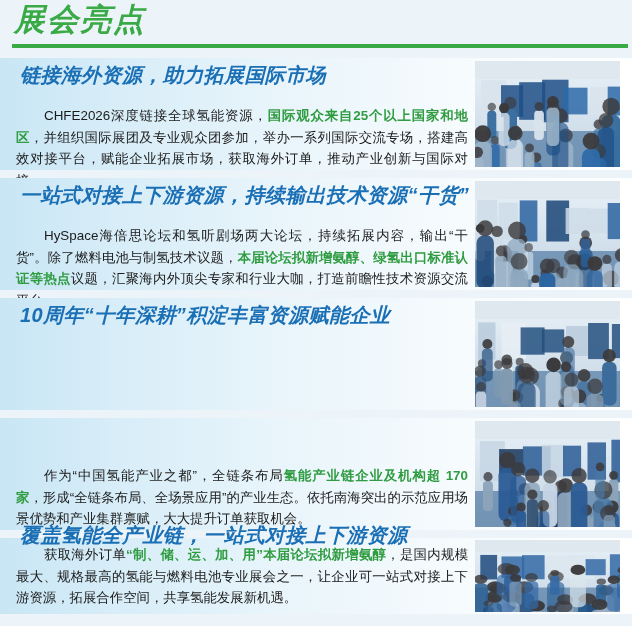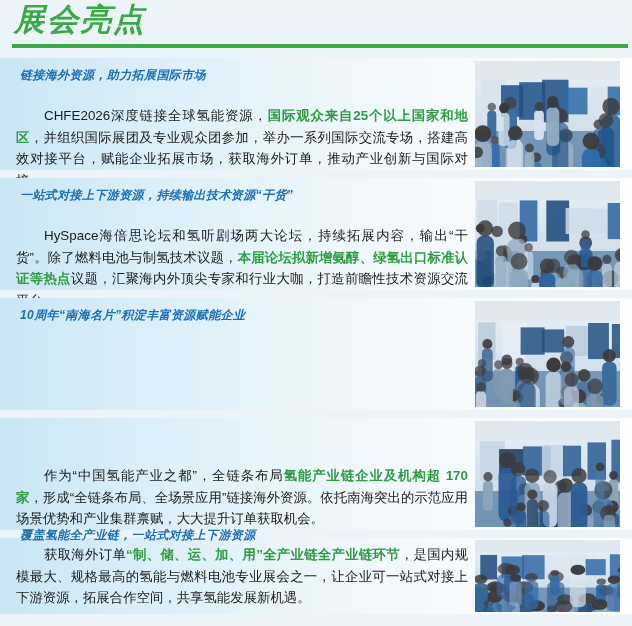--- a/index.html
+++ b/index.html
@@ -31,21 +31,21 @@
     margin:0 0 8px 0;
     height:112px;
     background:linear-gradient(90deg,#c9e6f5 0%,#d7edf8 18%,#e9f5fb 45%,#f4fafd 68%,#fbfdfe 86%,#ffffff 100%);
   }
   .section.s5{height:76px;}
   .sec-inner{
     position:absolute;left:14px;top:0;right:0;bottom:0;
   }
   .sec-head{
     position:absolute;left:6px;top:8px;
-    font-size:12px;font-weight:bold;font-style:italic;
+    font-size:20px;font-weight:bold;font-style:italic;
     color:#1a6fb5;letter-spacing:.4px;white-space:nowrap;
     line-height:18px;
   }
   .sec-body{
     position:absolute;left:2px;top:47px;width:452px;
     font-size:13.4px;line-height:21.5px;color:#1b1b1b;
     text-align:justify;text-justify:inter-ideograph;
     text-indent:28px;
     word-break:break-all;
   }
@@ -225,21 +225,21 @@
               <rect x="35.0" y="88.1" width="18.2" height="55.1" rx="7.6" fill="#8fa9c0" opacity="0.86"></rect>
               <circle cx="44.1" cy="80.4" r="8.4" fill="#3b3a3c" opacity="0.70"></circle>
               <rect x="1.5" y="54.6" width="17.4" height="52.9" rx="7.3" fill="#1a4576" opacity="0.84"></rect>
               <circle cx="10.2" cy="47.3" r="8.0" fill="#3b3a3c" opacity="0.84"></circle>
   </svg>
           </div>
         </div>
       </div>
       <div class="section">
         <div class="sec-inner">
-          <div class="sec-head">10周年“南海名片”积淀丰富资源赋能企业</div>
+          <div class="sec-head">10周年“十年深耕”积淀丰富资源赋能企业</div>
           <div class="photo">
             <svg viewBox="0 0 145 106" preserveAspectRatio="none" aria-hidden="true">
     <defs>
                 <linearGradient id="sky2" x1="0" y1="0" x2="0" y2="1">
       <stop offset="0" stop-color="#e9f1f7"></stop>
                   <stop offset="1" stop-color="#c3d5e4"></stop>
     </linearGradient>
               </defs>
     <rect width="145" height="106" fill="url(#sky2)"></rect>
     <rect y="0" width="145" height="18" fill="#dfe8ef"></rect>
@@ -302,21 +302,21 @@
               <rect x="88.9" y="85.2" width="15.2" height="46.2" rx="6.4" fill="#b9cbdc" opacity="0.74"></rect>
               <circle cx="96.5" cy="78.8" r="7.0" fill="#3b3a3c" opacity="0.70"></circle>
               <rect x="26.0" y="67.6" width="11.9" height="36.1" rx="5.0" fill="#7f98ae" opacity="0.98"></rect>
               <circle cx="32.0" cy="62.5" r="5.5" fill="#3b3a3c" opacity="0.78"></circle>
   </svg>
           </div>
         </div>
       </div>
       <div class="section">
         <div class="sec-inner">
-          <div class="sec-body"><span>作为“中国氢能产业之都”，全链条布局</span><span class="em-green">氢能产业链企业及机构超 170 家</span><span>，形成“全链条布局、全场景应用”链接海外资源。依托南海突出的示范应用场景优势和产业集群禀赋，大大提升订单获取机会。</span></div>
+          <div class="sec-body"><span>作为“中国氢能产业之都”，全链条布局</span><span class="em-green">氢能产业链企业及机构超 170 家</span><span>，形成“全链条布局、全场景应用”的产业生态。依托南海突出的示范应用场景优势和产业集群禀赋，大大提升订单获取机会。</span></div>
           <div class="photo">
             <svg viewBox="0 0 145 106" preserveAspectRatio="none" aria-hidden="true">
     <defs>
                 <linearGradient id="sky3" x1="0" y1="0" x2="0" y2="1">
       <stop offset="0" stop-color="#e9f1f7"></stop>
                   <stop offset="1" stop-color="#c3d5e4"></stop>
     </linearGradient>
               </defs>
     <rect width="145" height="106" fill="url(#sky3)"></rect>
     <rect y="0" width="145" height="18" fill="#dfe8ef"></rect>
@@ -380,21 +380,21 @@
               <circle cx="134.4" cy="88.9" r="5.3" fill="#3b3a3c" opacity="0.64"></circle>
               <rect x="51.9" y="78.2" width="11.0" height="33.3" rx="4.6" fill="#17365c" opacity="0.69"></rect>
               <circle cx="57.4" cy="73.5" r="5.1" fill="#3b3a3c" opacity="0.88"></circle>
   </svg>
           </div>
         </div>
       </div>
       <div class="section s5">
         <div class="sec-inner">
           <div class="sec-head">覆盖氢能全产业链，一站式对接上下游资源</div>
-          <div class="sec-body"><span>获取海外订单</span><span class="em-green">“制、储、运、加、用”全产业链全产业链环节</span><span>，是国内规模最大、规格最高的氢能与燃料电池专业展会之一，让企业可一站式对接上下游资源，拓展合作空间，共享氢能发展新机遇。</span></div>
+          <div class="sec-body"><span>获取海外订单</span><span class="em-green">“制、储、运、加、用”本届论坛拟新增氨醇</span><span>，是国内规模最大、规格最高的氢能与燃料电池专业展会之一，让企业可一站式对接上下游资源，拓展合作空间，共享氢能发展新机遇。</span></div>
           <div class="photo">
             <svg viewBox="0 0 145 106" preserveAspectRatio="none" aria-hidden="true">
     <defs>
                 <linearGradient id="sky4" x1="0" y1="0" x2="0" y2="1">
       <stop offset="0" stop-color="#e9f1f7"></stop>
                   <stop offset="1" stop-color="#c3d5e4"></stop>
     </linearGradient>
               </defs>
     <rect width="145" height="106" fill="url(#sky4)"></rect>
     <rect y="0" width="145" height="18" fill="#dfe8ef"></rect>

